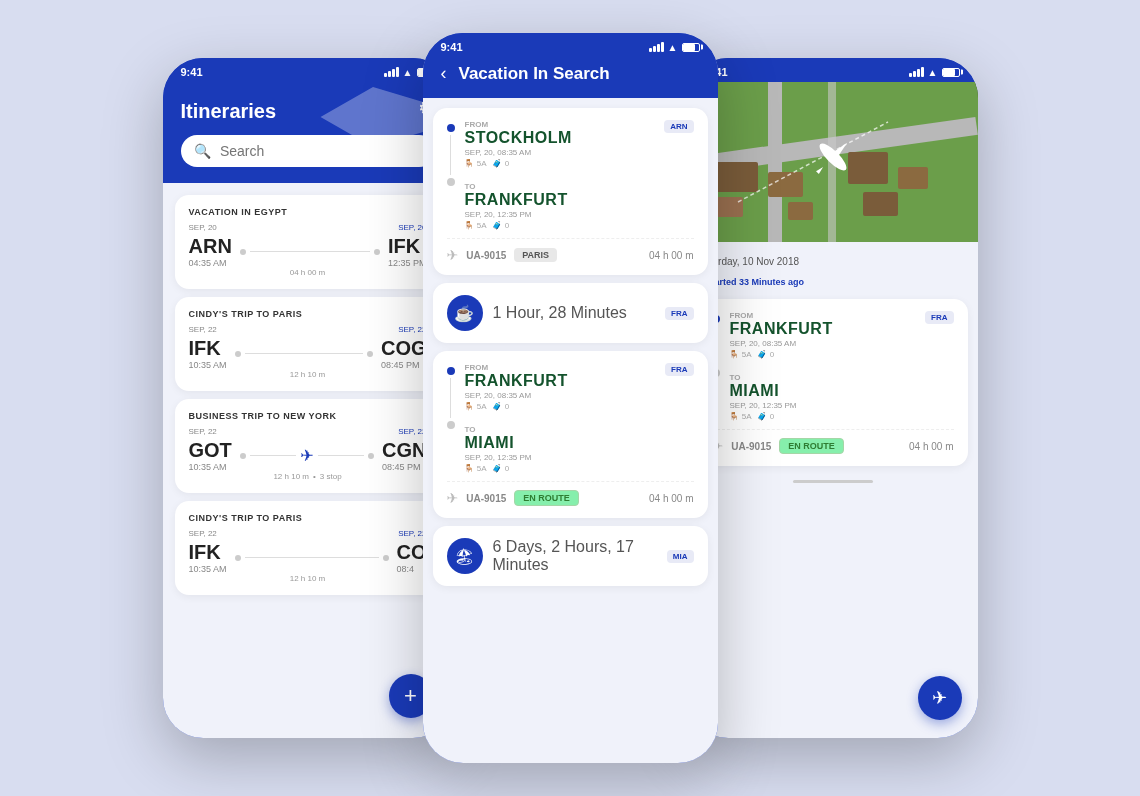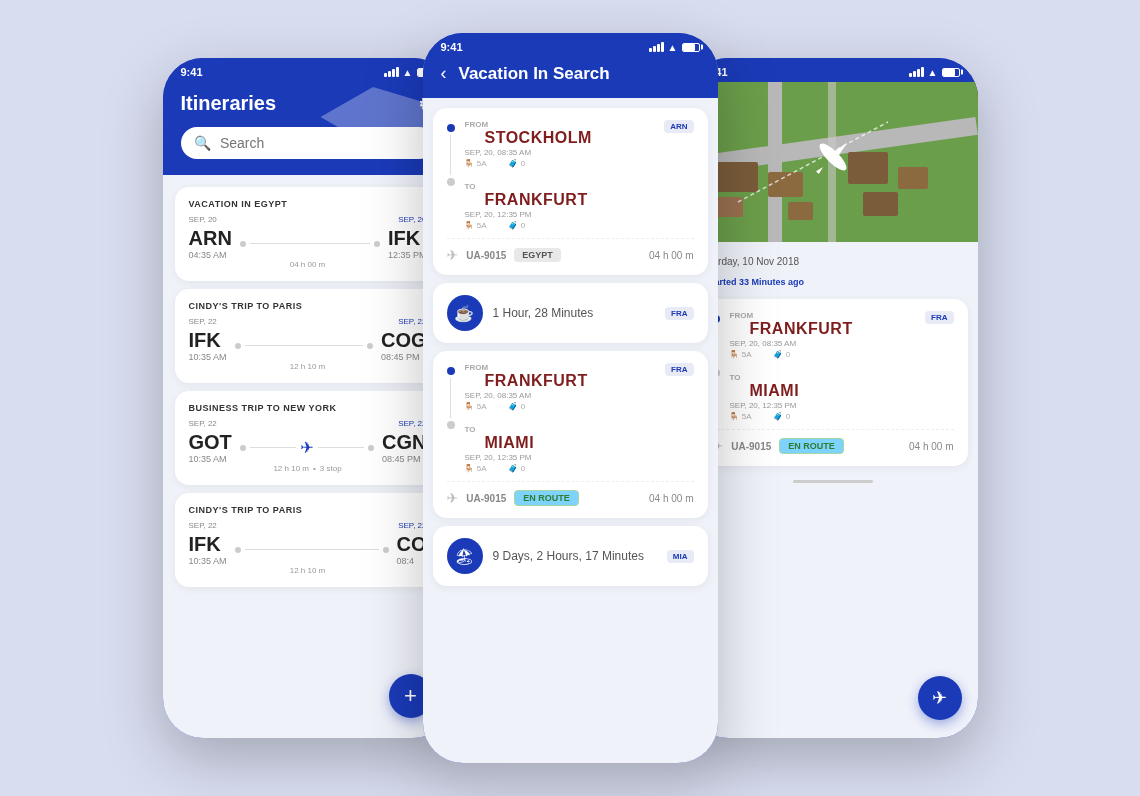--- a/index.html
+++ b/index.html
@@ -56,21 +56,21 @@
     .battery { width: 18px; height: 9px; border: 1.5px solid white; border-radius: 2px; position: relative; display: inline-block; }
     .battery::after { content: ''; position: absolute; right: -4px; top: 50%; transform: translateY(-50%); width: 2px; height: 5px; background: white; border-radius: 0 1px 1px 0; }
     .battery-fill { height: 100%; width: 80%; background: white; border-radius: 1px; }
 
     
     .phone-1-content { background: #1a3ab8; height: 100%; display: flex; flex-direction: column; }
     .phone-1 .status-bar { background: #1a3ab8; }
     .phone-1-header { padding: 10px 18px 16px; background: #1a3ab8; position: relative; overflow: hidden; }
     .plane-bg { position: absolute; right: -10px; top: -10px; width: 150px; opacity: 0.3; }
     .header-row { display: flex; justify-content: space-between; align-items: center; }
-    .header-title { font-size: 20px; font-weight: 700; color: white; }
+    .header-title { font-size: 20px; font-weight: 700; color: white; margin-top: 8px; }
     .gear-icon { color: white; font-size: 18px; cursor: pointer; }
     .search-bar { background: white; border-radius: 25px; display: flex; align-items: center; padding: 8px 14px; gap: 8px; margin-top: 12px; }
     .search-bar input { border: none; outline: none; font-size: 14px; color: #aaa; flex: 1; background: transparent; }
     .search-icon { color: #aaa; font-size: 14px; }
 
     .phone-1-list { background: #f0f2fa; flex: 1; overflow: hidden; padding: 12px; display: flex; flex-direction: column; gap: 8px; }
     .itinerary-card { background: white; border-radius: 14px; padding: 12px 14px; box-shadow: 0 2px 8px rgba(0,0,0,0.06); }
     .card-title { font-size: 9px; font-weight: 700; color: #333; letter-spacing: 0.5px; text-transform: uppercase; margin-bottom: 6px; }
     .card-dates { display: flex; justify-content: space-between; margin-bottom: 3px; }
     .card-date { font-size: 8px; color: #888; font-weight: 500; }
@@ -96,37 +96,37 @@
     .phone-2-body { background: #f0f2fa; flex: 1; overflow: hidden; padding: 10px; display: flex; flex-direction: column; gap: 8px; }
 
     .segment-card { background: white; border-radius: 14px; padding: 12px 14px; box-shadow: 0 2px 8px rgba(0,0,0,0.06); }
     .seg-from-to { display: flex; align-items: flex-start; gap: 10px; }
     .seg-dot-line { display: flex; flex-direction: column; align-items: center; padding-top: 4px; }
     .seg-dot { width: 8px; height: 8px; border-radius: 50%; background: #ccc; border: 2px solid #ccc; }
     .seg-dot.active { background: #1a3ab8; border-color: #1a3ab8; }
     .seg-vline { width: 1.5px; height: 40px; background: #ddd; margin: 3px 0; }
     .seg-info { flex: 1; }
     .seg-label { font-size: 8px; color: #aaa; text-transform: uppercase; font-weight: 600; }
-    .seg-city { font-size: 16px; font-weight: 800; color: #7f1d1d; letter-spacing: 0.5px; margin-left: 20px; }
+    .seg-city { font-size: 16px; font-weight: 800; color: #14532d; letter-spacing: 0.5px; }
     .seg-date { font-size: 8px; color: #999; margin-top: 1px; }
-    .seg-meta { display: flex; gap: 22px; margin-top: 2px; }
+    .seg-meta { display: flex; gap: 6px; margin-top: 2px; }
     .seg-meta-icon { font-size: 8px; color: #aaa; }
     .seg-airport-badge { background: #e8eaf6; color: #1a3ab8; font-size: 8px; font-weight: 700; padding: 2px 6px; border-radius: 4px; }
 
     .flight-row { display: flex; align-items: center; gap: 8px; margin-top: 8px; padding-top: 8px; border-top: 1px dashed #eee; }
     .flight-icon { color: #bbb; font-size: 14px; }
     .flight-number { font-size: 10px; color: #888; font-weight: 600; }
     .flight-status { padding: 2px 8px; border-radius: 4px; font-size: 9px; font-weight: 700; }
     .status-landed { background: #e8e8e8; color: #555; }
-    .status-enroute { background: #7dd3fc; color: #2e7d32; border: 1px solid #a5d6a7; }
+    .status-enroute { background: #86efac; color: #2e7d32; border: 1px solid #a5d6a7; }
     .flight-duration { font-size: 10px; color: #888; margin-left: auto; }
 
     .layover-card { background: white; border-radius: 14px; padding: 12px 14px; box-shadow: 0 2px 8px rgba(0,0,0,0.06); display: flex; align-items: center; gap: 10px; }
     .layover-icon { width: 36px; height: 36px; background: #1a3ab8; border-radius: 50%; display: flex; align-items: center; justify-content: center; color: white; font-size: 16px; flex-shrink: 0; }
-    .layover-text { font-size: 12px; color: #555; font-weight: 500; flex: 1; }
+    .layover-text { font-size: 16px; color: #555; font-weight: 500; flex: 1; }
     .layover-badge { background: #e8eaf6; color: #1a3ab8; font-size: 8px; font-weight: 700; padding: 2px 6px; border-radius: 4px; }
 
     
     .phone-3-content { background: #1a3ab8; height: 100%; display: flex; flex-direction: column; }
     .phone-3 .status-bar { background: #1a3ab8; }
     .phone-3-header { background: #1a3ab8; padding: 6px 18px 14px; display: flex; align-items: center; gap: 12px; }
 
     .map-img { width: 100%; height: 160px; background: #5c8a3c; position: relative; overflow: hidden; }
     .map-aerial { width: 100%; height: 100%; background: linear-gradient(135deg, #6a9e4a 0%, #8bc34a 30%, #5c7a2a 60%, #4a6a20 100%); position: relative; }
 
@@ -339,21 +339,21 @@
                 <div class="seg-meta">
                   <span class="seg-meta-icon">🪑 <span>5A</span></span>
                   <span class="seg-meta-icon">🧳 <span>0</span></span>
                 </div>
               </div>
             </div>
           </div>
           <div class="flight-row">
             <span class="flight-icon">✈</span>
             <span class="flight-number">UA-9015</span>
-            <span class="flight-status status-landed">EGYPT</span>
+            <span class="flight-status status-landed">PARIS</span>
             <span class="flight-duration">04 h 00 m</span>
           </div>
         </div>
 
         <div class="layover-card">
           <div class="layover-icon">
             <span>☕</span>
           </div>
           <span class="layover-text">1 Hour, 28 Minutes</span>
           <span class="layover-badge">FRA</span>
@@ -395,21 +395,21 @@
             <span class="flight-number">UA-9015</span>
             <span class="flight-status status-enroute">EN ROUTE</span>
             <span class="flight-duration">04 h 00 m</span>
           </div>
         </div>
 
         <div class="layover-card">
           <div class="layover-icon">
             <span>🏖</span>
           </div>
-          <span class="layover-text">9 Days, 2 Hours, 17 Minutes</span>
+          <span class="layover-text">6 Days, 2 Hours, 17 Minutes</span>
           <span class="layover-badge">MIA</span>
         </div>
 
       </div>
     </div>
   </div>
 
   <div class="phone phone-3">
     <div class="phone-3-content">
       <div class="status-bar">

